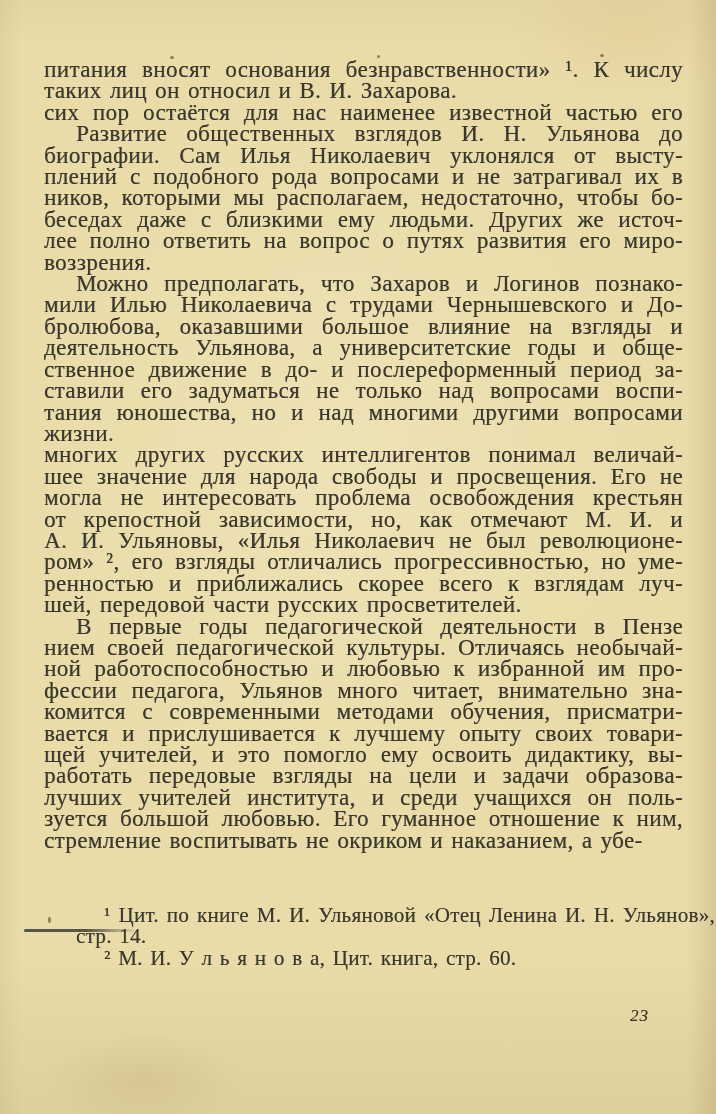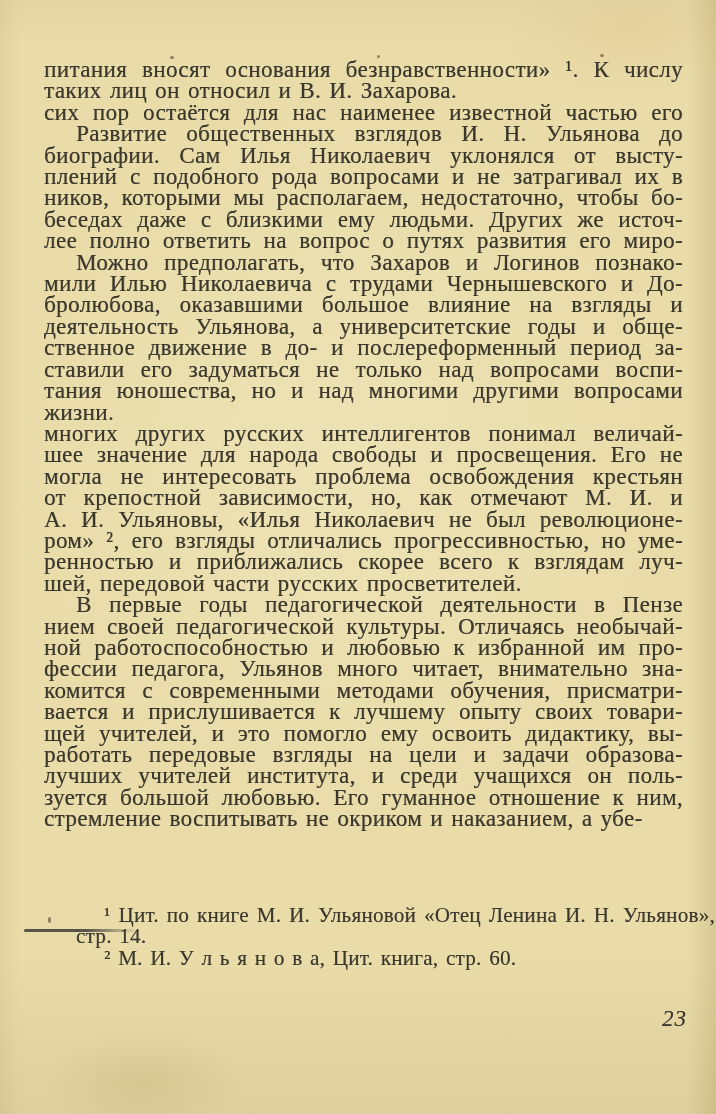--- a/index.html
+++ b/index.html
@@ -61,24 +61,24 @@
     font-size: 21px;
     line-height: 17.6px;
     letter-spacing: 0.3px;
     word-spacing: 2px;
     text-shadow: 0.3px 0.2px 0 rgba(58,55,44,0.5);
     margin-left: 45px;
   }
   .footnotes .line.indent { text-indent: 28px; }
   .page-number {
     position: absolute;
-    left: 662px;
+    left: 630px;
     top: 1006px;
     color: #3a372c;
-    font-size: 23px;
+    font-size: 17px;
     font-style: italic;
     letter-spacing: 1px;
     text-shadow: 0.3px 0.2px 0 rgba(58,55,44,0.5);
     text-align: right;
   }
   .speck {
     position: absolute;
     background: #6b5f3f;
     border-radius: 50%;
     opacity: 0.75;
@@ -106,20 +106,21 @@
         <div class="line last">таких лиц он относил и В. И. Захарова.</div>
       </div>
     <div class="paragraph">
         <div class="line">сих пор остаётся для нас наименее известной частью его</div>
         <div class="line indent">Развитие общественных взглядов И. Н. Ульянова до</div>
         <div class="line">биографии. Сам Илья Николаевич уклонялся от высту-</div>
         <div class="line">плений с подобного рода вопросами и не затрагивал их в</div>
         <div class="line">ников, которыми мы располагаем, недостаточно, чтобы бо-</div>
         <div class="line">беседах даже с близкими ему людьми. Других же источ-</div>
         <div class="line">лее полно ответить на вопрос о путях развития его миро-</div>
+        <div class="line last">воззрения.</div>
       </div>
     <div class="paragraph">
         <div class="line indent">Можно предполагать, что Захаров и Логинов познако-</div>
         <div class="line">мили Илью Николаевича с трудами Чернышевского и До-</div>
         <div class="line">бролюбова, оказавшими большое влияние на взгляды и</div>
         <div class="line">деятельность Ульянова, а университетские годы и обще-</div>
         <div class="line">ственное движение в до- и послереформенный период за-</div>
         <div class="line">ставили его задуматься не только над вопросами воспи-</div>
         <div class="line">тания юношества, но и над многими другими вопросами</div>
         <div class="line last">жизни.</div>

